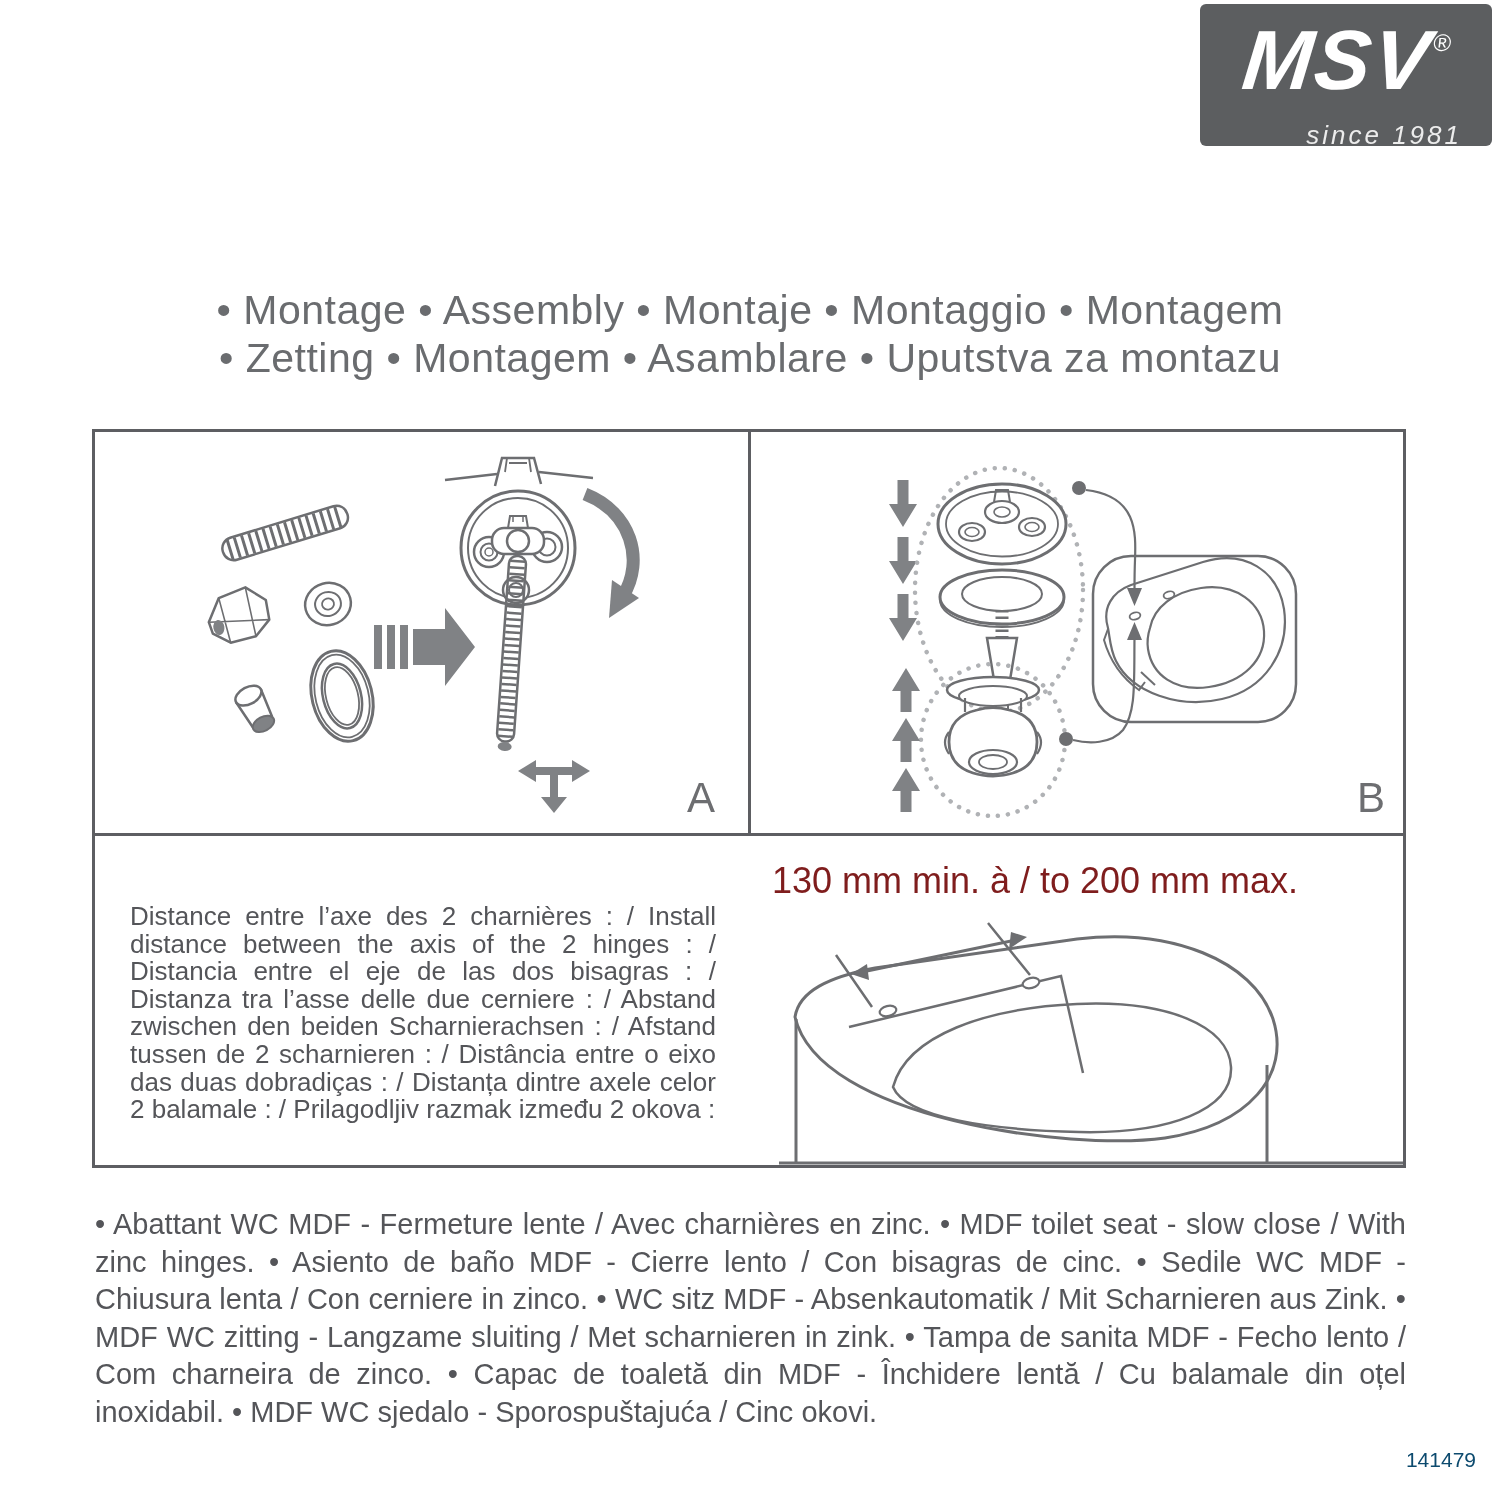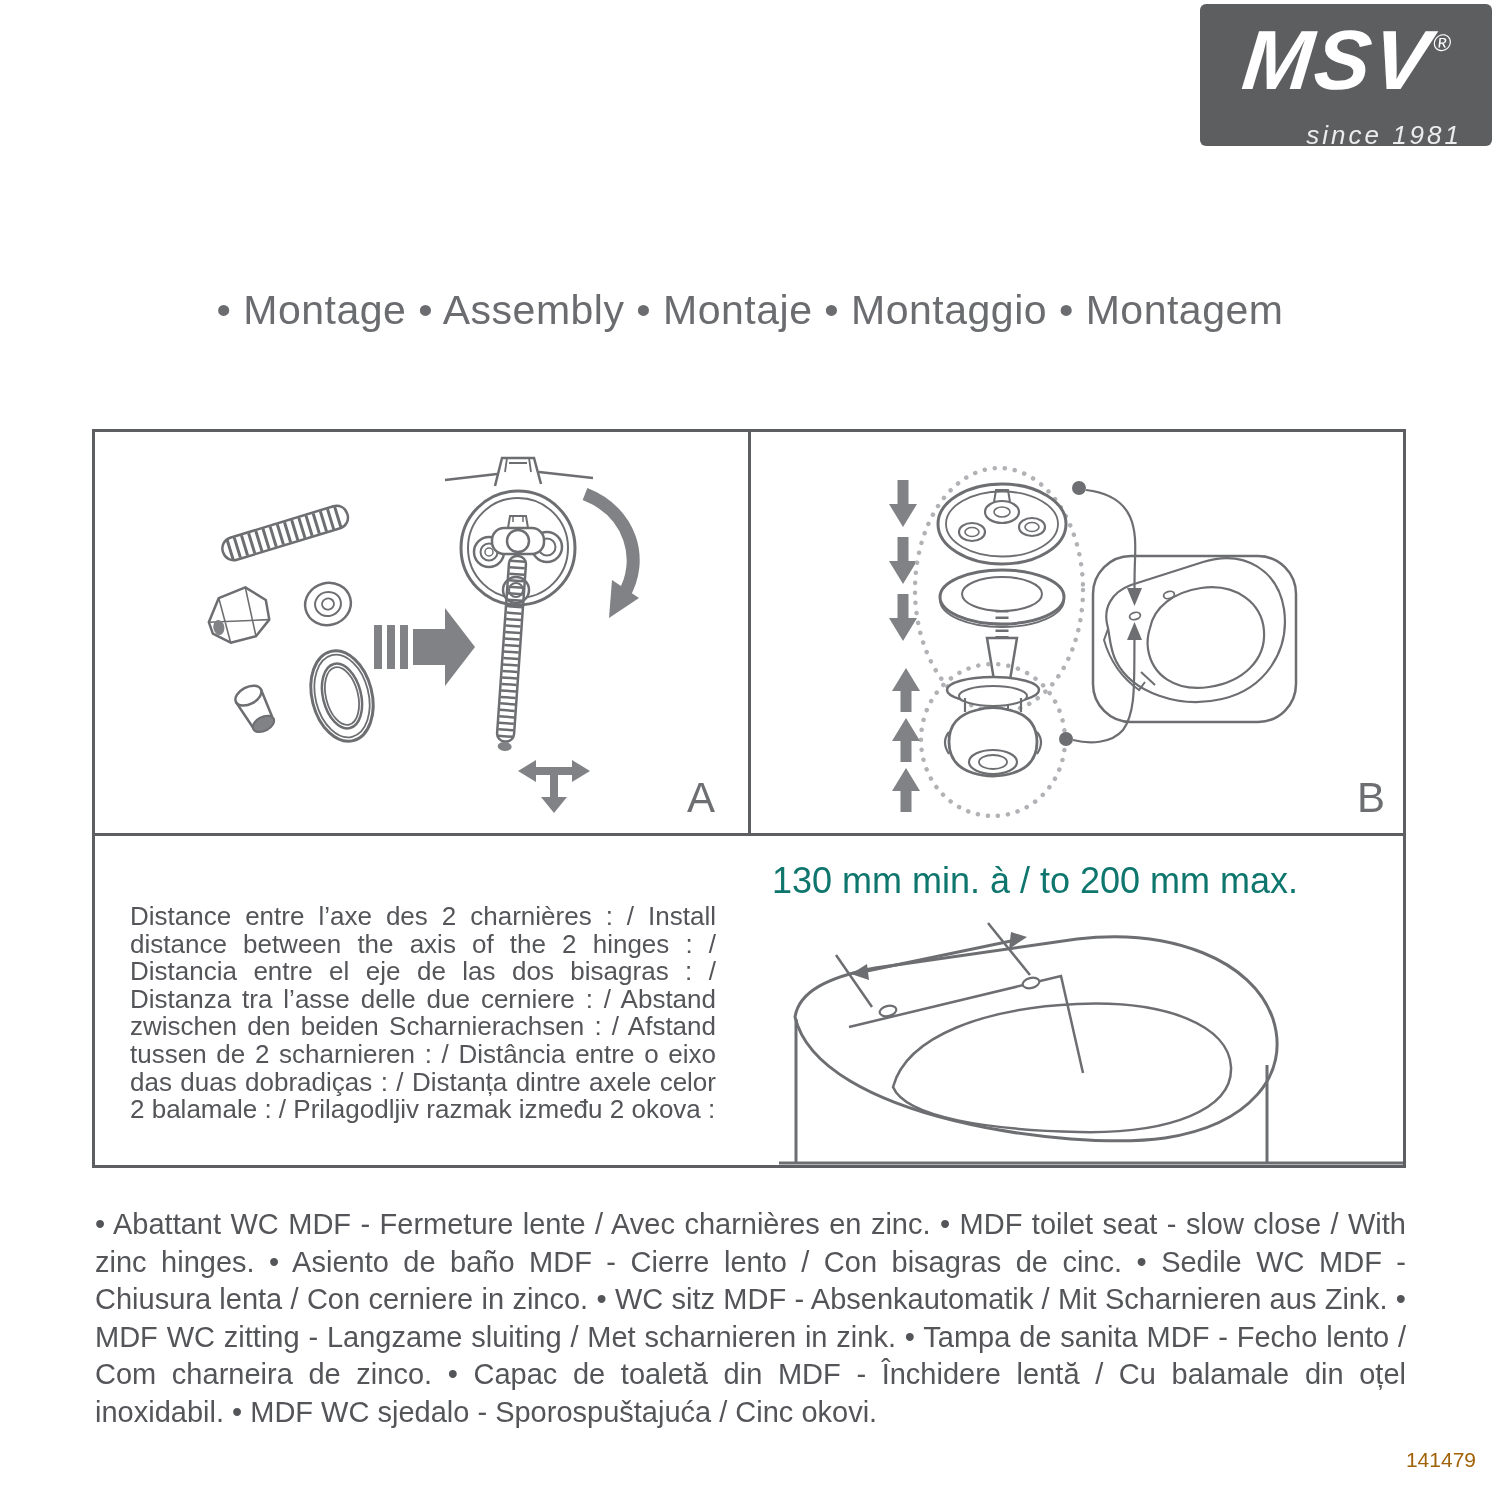--- a/index.html
+++ b/index.html
@@ -32,44 +32,45 @@
   .label-a{left:592px;top:342px;}
   .label-b{left:606px;top:342px;}
 
   .diagram-svg{position:absolute;left:0;top:0;}
 
   
   .install-note{position:absolute;left:35px;top:67px;width:586px;
                 font-size:26px;line-height:27.6px;color:#545559;
                 text-align:justify;text-justify:inter-word;}
   .dimension-label{position:absolute;left:637px;top:24px;width:606px;text-align:center;
-                   font-size:36px;color:#0f766e;}
+                   font-size:36px;color:#7f1d1d;}
   .toilet-svg{position:absolute;left:684px;top:79px;}
 
   
   .product-desc{position:absolute;left:95px;top:1206px;width:1311px;
                 font-size:29px;line-height:37.5px;color:#545559;
                 text-align:justify;text-justify:inter-word;}
 
-  .article-number{position:absolute;right:24px;top:1448px;font-size:21px;color:#a16207;}
+  .article-number{position:absolute;right:24px;top:1448px;font-size:21px;color:#0c4a6e;}
 
   svg{display:block;}
 </style>
 </head>
 <body>
 
 <div class="page">
 
   <div class="logo">
     <div class="logo-brand"><span>MSV</span><span class="logo-reg">®</span></div>
     <div class="logo-tagline">since 1981</div>
   </div>
 
   <div class="title">
     <div>• Montage • Assembly • Montaje • Montaggio • Montagem</div>
+    <div>• Zetting • Montagem • Asamblare • Uputstva za montazu</div>
   </div>
 
   <div class="main-box">
     <div class="divider-v"></div>
     <div class="divider-h"></div>
 
     <div class="cell-a">
       <svg class="diagram-svg" width="653" height="401" viewBox="0 0 653 401">
 
         <g transform="translate(128,120) rotate(-17)">

